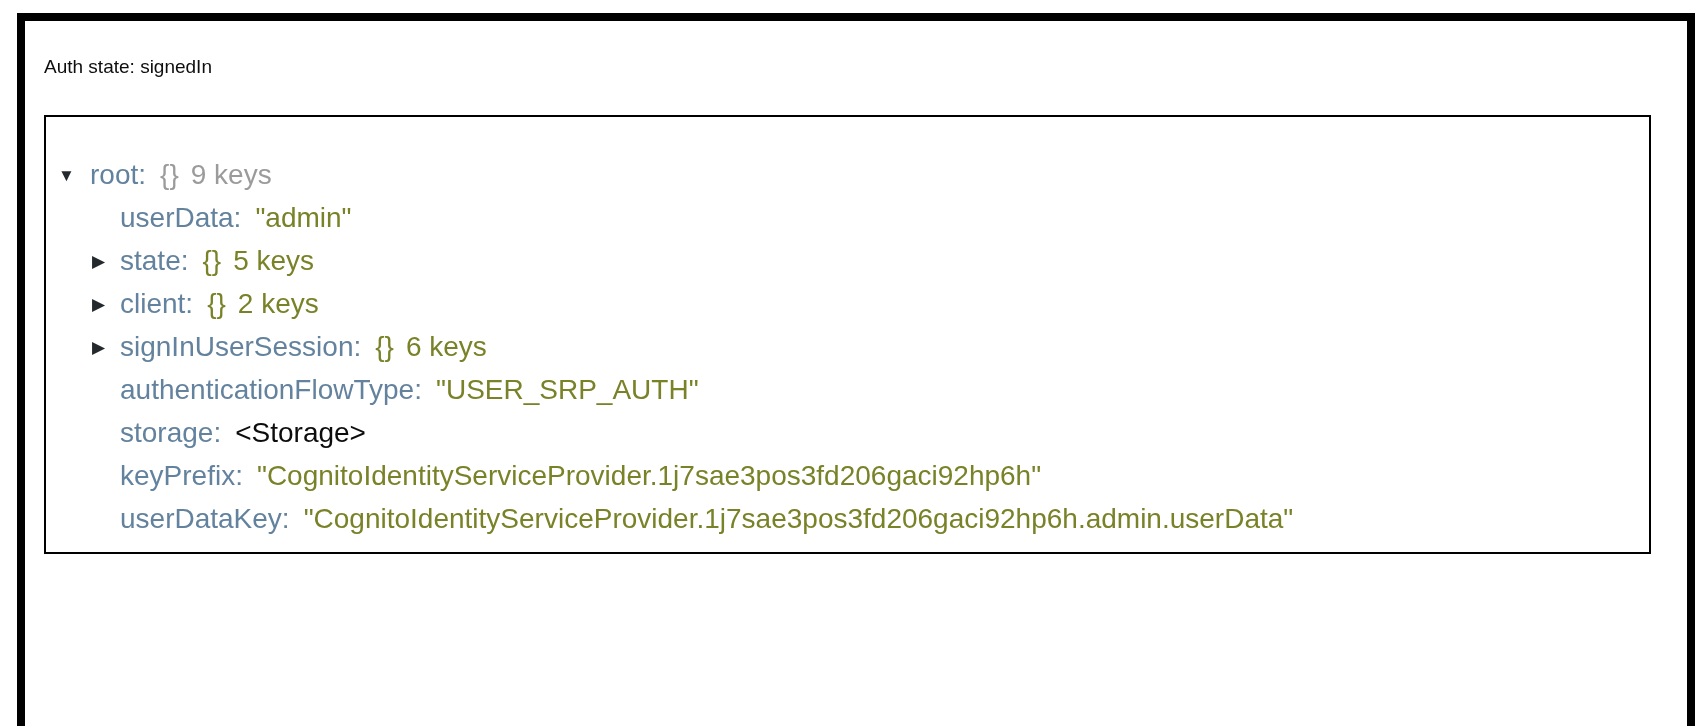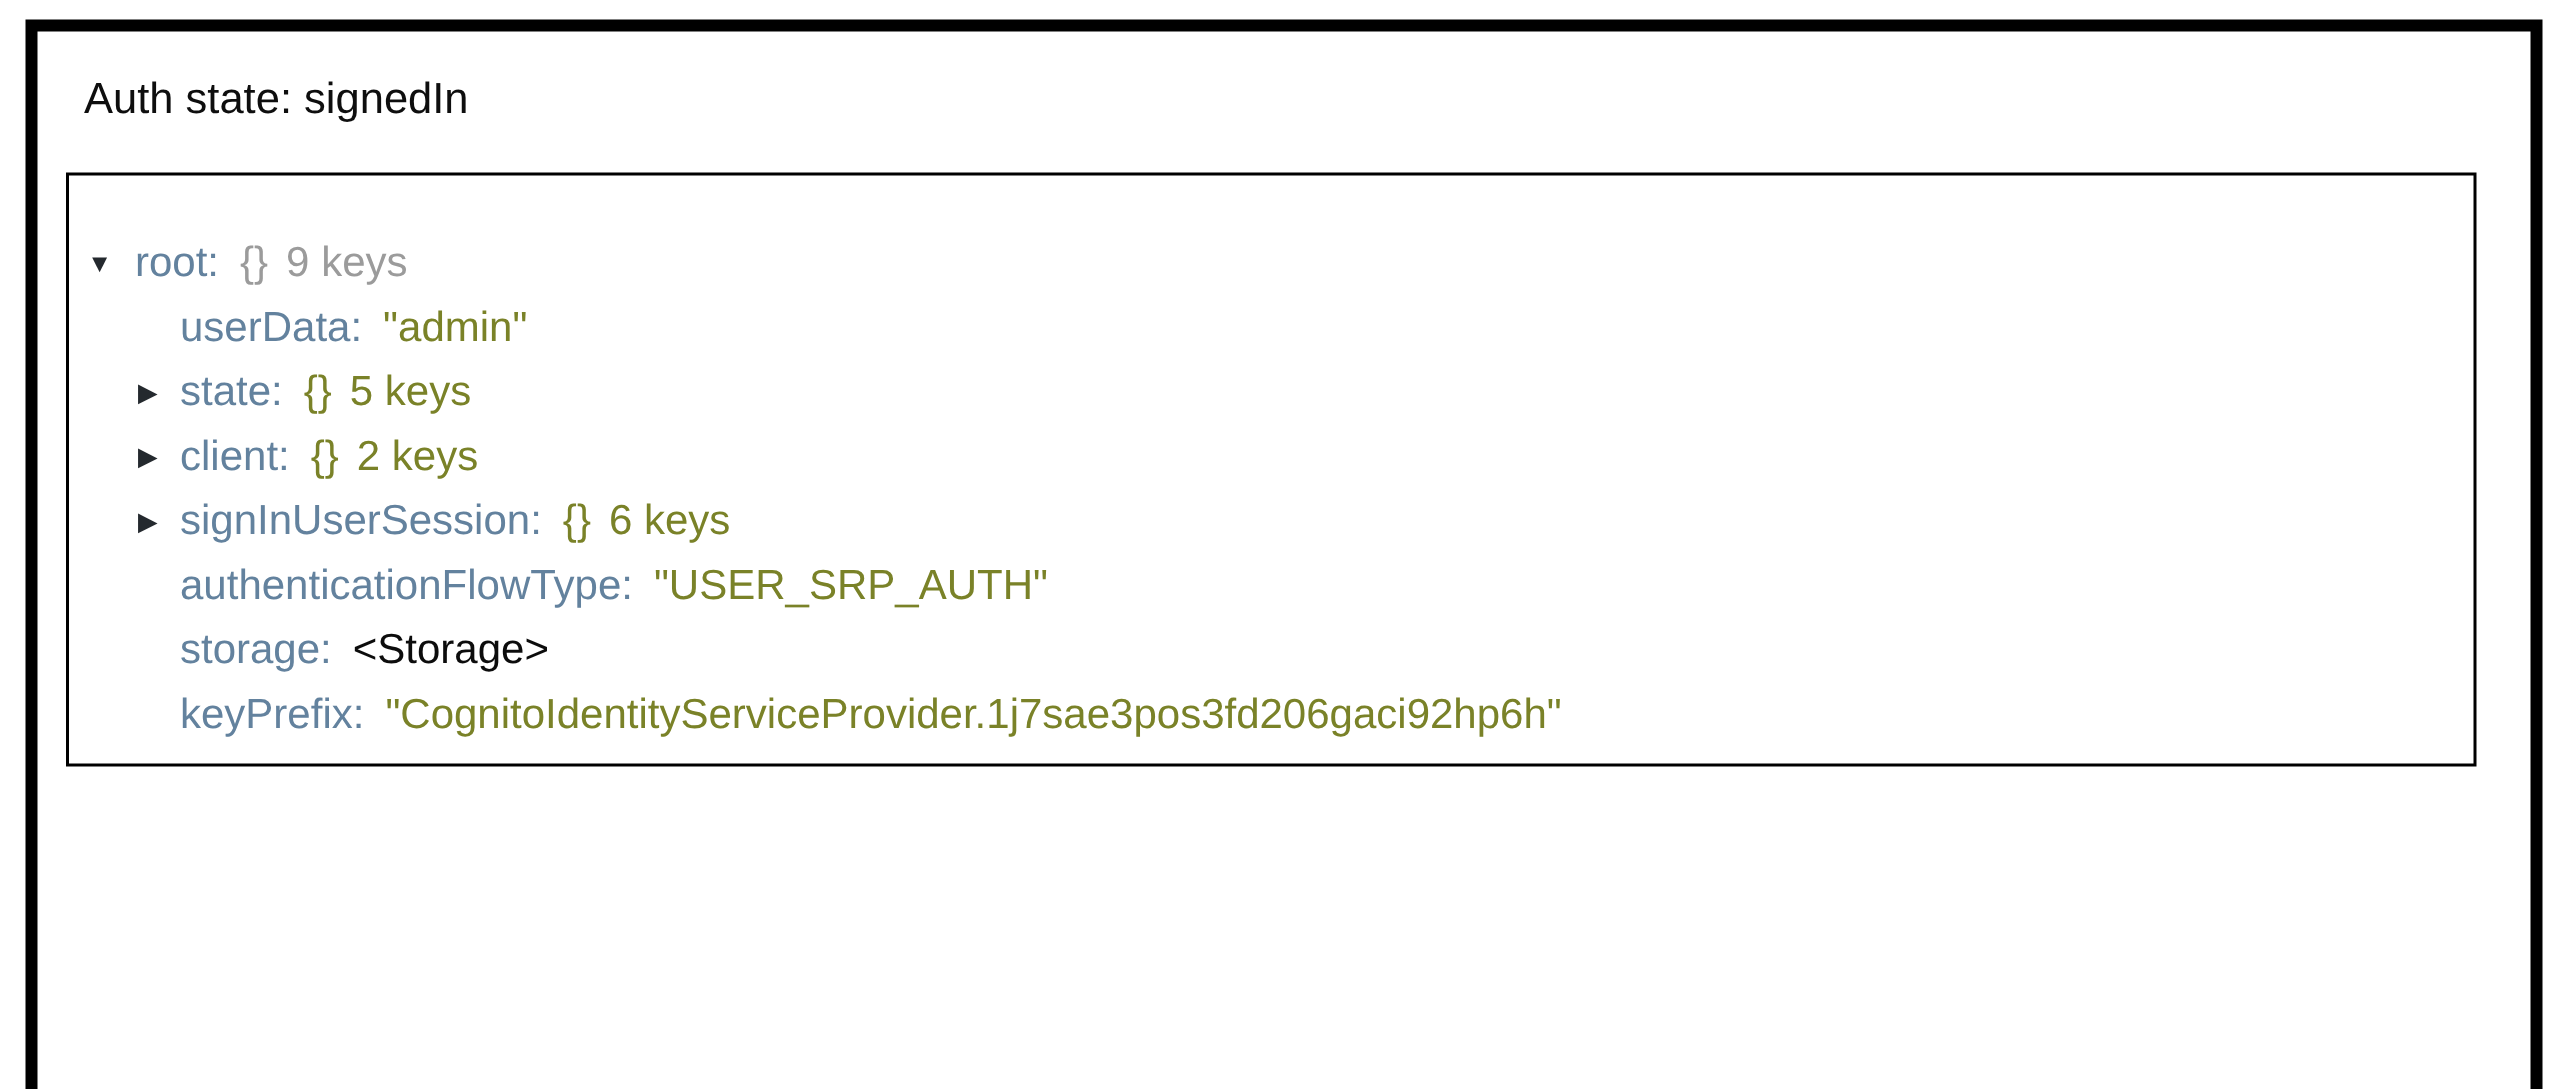--- a/index.html
+++ b/index.html
@@ -26,23 +26,23 @@
     left: 17px;
     top: 13px;
     width: 1678px;
     height: 840px; 
     box-sizing: border-box;
     border: 8px solid var(--c-border);
     background: #ffffff;
     padding: 29px 36px 0 19px;
   }
   .line {
-    font-size: 29px;
+    font-size: 19px;
     line-height: 33px;
-    margin: 0 0 32px 12px;
+    margin: 0 0 32px 0;
     color: var(--c-text);
   }
   .line.last {
     margin-bottom: 0;
   }
   .json-box {
     box-sizing: border-box;
     border: 2px solid var(--c-border);
     background: #ffffff;
     padding: 36px 10px 12px 0;
@@ -82,15 +82,16 @@
   <div class="json-box">
     <div>
         <div class="row lvl0"><span class="arrow">▼</span><span class="key">root:</span><span class="brace meta-gray">{}</span><span class="meta-gray">9 keys</span></div>
         <div class="row lvl1"><span class="key">userData:</span><span class="val-string">"admin"</span></div>
         <div class="row lvl1"><span class="arrow">▶</span><span class="key">state:</span><span class="brace meta-olive">{}</span><span class="meta-olive">5 keys</span></div>
         <div class="row lvl1"><span class="arrow">▶</span><span class="key">client:</span><span class="brace meta-olive">{}</span><span class="meta-olive">2 keys</span></div>
         <div class="row lvl1"><span class="arrow">▶</span><span class="key">signInUserSession:</span><span class="brace meta-olive">{}</span><span class="meta-olive">6 keys</span></div>
         <div class="row lvl1"><span class="key">authenticationFlowType:</span><span class="val-string">"USER_SRP_AUTH"</span></div>
         <div class="row lvl1"><span class="key">storage:</span><span class="val-object">&lt;Storage&gt;</span></div>
         <div class="row lvl1"><span class="key">keyPrefix:</span><span class="val-string">"CognitoIdentityServiceProvider.1j7sae3pos3fd206gaci92hp6h"</span></div>
+        <div class="row lvl1"><span class="key">userDataKey:</span><span class="val-string">"CognitoIdentityServiceProvider.1j7sae3pos3fd206gaci92hp6h.admin.userData"</span></div>
       </div>
   </div>
 </div>
 
 </body></html>

